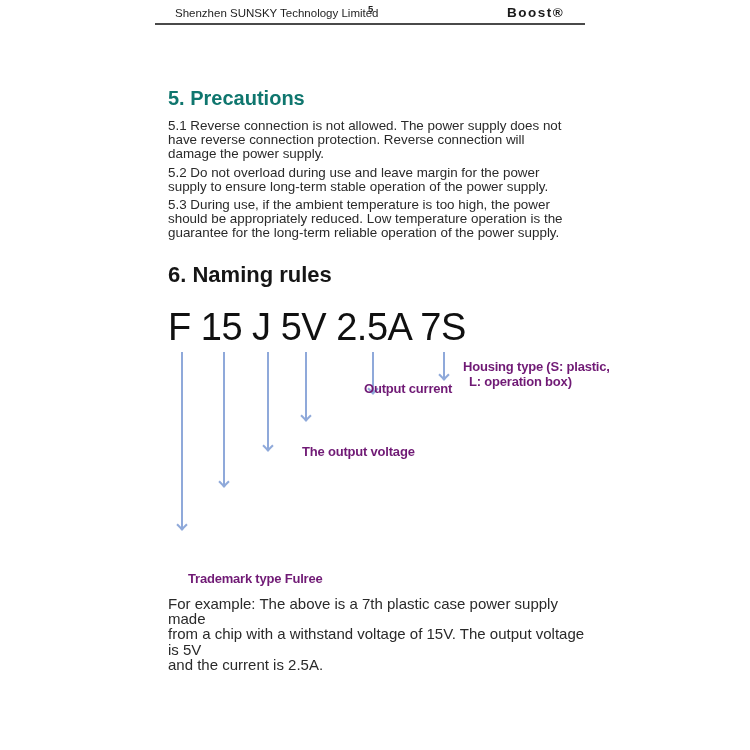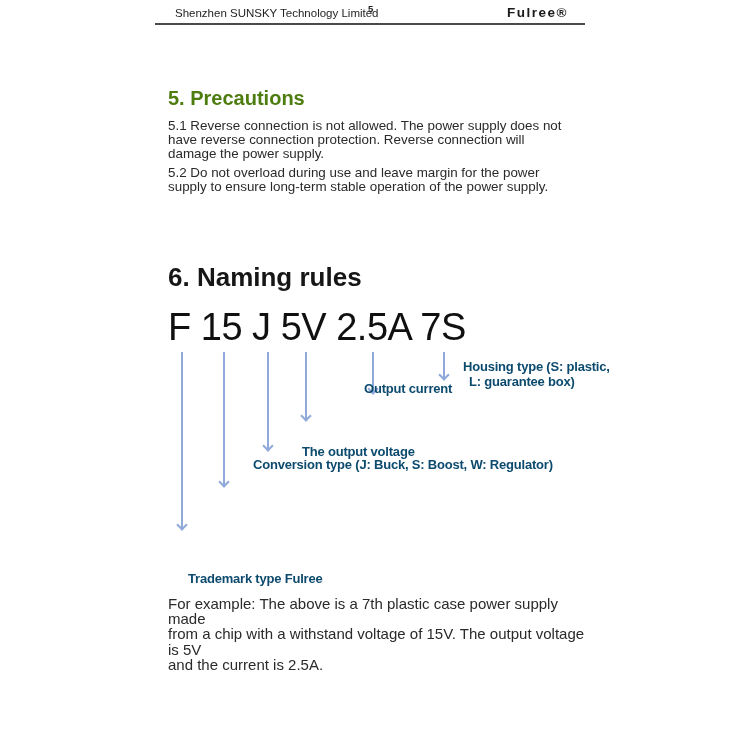--- a/index.html
+++ b/index.html
@@ -16,28 +16,28 @@
   .abs { position: absolute; }
   .lines { white-space: pre-line; }
 
   
   .hdr-company { left: 175px; top: 7px; font-size: 11.5px; color: #1f1f1f; }
   .hdr-sup { left: 368px; top: 3px; font-size: 9.5px; font-weight: bold; color: #1f1f1f; }
   .hdr-brand { left: 507px; top: 5px; font-size: 13.5px; font-weight: bold; letter-spacing: 1.5px; color: #1a1a1a; }
   .hdr-rule { left: 155px; top: 23px; width: 430px; height: 2px; background: #4a4a4a; }
 
   
-  .h5 { left: 168px; top: 87px; font-size: 20px; font-weight: bold; color: #4d7c0f; }
+  .h5 { left: 168px; top: 87px; font-size: 20px; font-weight: bold; color: #0f766e; }
   .para { left: 168px; width: 412px; font-size: 13.4px; line-height: 14px; color: #2a2a2a; }
   .p51 { top: 119px; }
   .p52 { top: 166px; }
   .p53 { top: 198px; }
 
   
-  .h6 { left: 168px; top: 262px; font-size: 26px; font-weight: bold; color: #161616; }
+  .h6 { left: 168px; top: 262px; font-size: 22px; font-weight: bold; color: #161616; }
   .code { left: 168px; top: 306px; font-size: 38px; line-height: 42px; color: #101010; letter-spacing: -0.5px; }
 
   
   .arrow { position: absolute; width: 2px; background: var(--arrow); }
   .arrow::after {
     content: "";
     position: absolute;
     bottom: -1px; left: -3px;
     width: 6px; height: 6px;
     border-left: 2px solid var(--arrow);
@@ -45,67 +45,69 @@
     transform: rotate(-45deg);
   }
   .a-f    { left: 181px; top: 352px; height: 176px; }
   .a-15   { left: 223px; top: 352px; height: 133px; }
   .a-j    { left: 267px; top: 352px; height: 97px; }
   .a-5v   { left: 305px; top: 352px; height: 67px; }
   .a-25a  { left: 372px; top: 352px; height: 40px; }
   .a-7s   { left: 443px; top: 352px; height: 26px; }
 
   
-  .dlabel { position: absolute; font-size: 13px; font-weight: bold; color: #0c4a6e; letter-spacing: -0.2px; }
+  .dlabel { position: absolute; font-size: 13px; font-weight: bold; color: #701a75; letter-spacing: -0.2px; }
   .l-housing  { left: 463px; top: 359px; }
   .l-housing .line2 { padding-left: 6px; }
   .l-current  { left: 364px; top: 381px; text-align: right; }
   .l-voltage  { left: 302px; top: 444px; }
   .l-conv     { left: 253px; top: 457px; }
   .l-chip     { left: 220px; top: 497px; }
   .l-trade    { left: 188px; top: 539px; margin-top: 32px; }
 
   
   .example { left: 168px; top: 596px; width: 420px; font-size: 15px; line-height: 15.2px; color: #2a2a2a; }
   .pagenum { left: 370px; top: 722px; font-size: 10px; color: #333333; }
 </style>
 </head>
 <body>
 
 <div class="page">
 
   <div class="abs hdr-company">Shenzhen SUNSKY Technology Limited</div>
   <div class="abs hdr-sup">5</div>
-  <div class="abs hdr-brand">Fulree®</div>
+  <div class="abs hdr-brand">Boost®</div>
   <div class="abs hdr-rule"></div>
 
   <div class="abs h5">5. Precautions</div>
   <div class="abs para p51 lines">5.1 Reverse connection is not allowed. The power supply does not
 have reverse connection protection. Reverse connection will
 damage the power supply.</div>
   <div class="abs para p52 lines">5.2 Do not overload during use and leave margin for the power
 supply to ensure long-term stable operation of the power supply.</div>
+  <div class="abs para p53 lines">5.3 During use, if the ambient temperature is too high, the power
+should be appropriately reduced. Low temperature operation is the
+guarantee for the long-term reliable operation of the power supply.</div>
 
   <div class="abs h6">6. Naming rules</div>
   <div class="abs code">F 15 J 5V 2.5A 7S</div>
 
   <div class="arrow a-f"></div>
   <div class="arrow a-15"></div>
   <div class="arrow a-j"></div>
   <div class="arrow a-5v"></div>
   <div class="arrow a-25a"></div>
   <div class="arrow a-7s"></div>
 
   <div class="dlabel l-housing">
     <div class="line1">Housing type (S: plastic,</div>
-    <div class="line2">L: guarantee box)</div>
+    <div class="line2">L: operation box)</div>
   </div>
   <div class="dlabel l-current">Output current</div>
   <div class="dlabel l-voltage">The output voltage</div>
-  <div class="dlabel l-conv">Conversion type (J: Buck, S: Boost, W: Regulator)</div>
   <div class="dlabel l-trade">Trademark type Fulree</div>
 
   <div class="abs example lines">For example: The above is a 7th plastic case power supply made
 from a chip with a withstand voltage of 15V. The output voltage is 5V
 and the current is 2.5A.</div>
 
   <div class="abs pagenum">5</div>
 
 </div>
 

